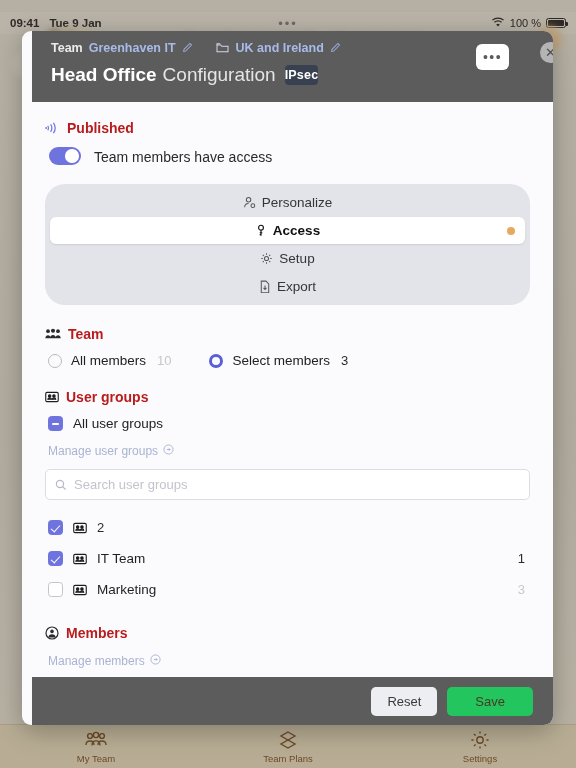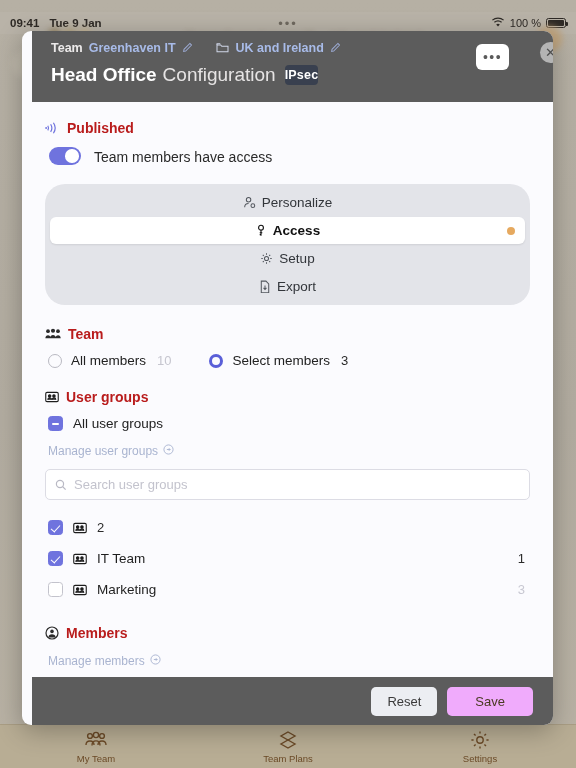--- a/index.html
+++ b/index.html
@@ -194,21 +194,21 @@
 
   .modal-footer {
     position: absolute; left: 10px; right: 0; bottom: 0; height: 48px;
     background: #5c5c5c;
     display: flex; align-items: center; justify-content: flex-end;
     gap: 10px; padding: 0 20px;
   }
   .btn { border: 0; border-radius: 5px; font-size: 13px; padding: 7px 16px;
          font-family: "Liberation Sans", sans-serif; cursor: pointer; }
   .btn-reset { background: #eceef2; color: #3a3a3a; }
-  .btn-save { background: #f0abfc; color: #4a3a22; padding: 7px 28px; }
+  .btn-save { background: #22c55e; color: #4a3a22; padding: 7px 28px; }
 </style>
 </head>
 <body>
 
 <div class="bg-app">
 
   <div class="bg-statusbar">
     <div class="sb-left">
       <span>09:41</span>
       <span>Tue 9 Jan</span>

